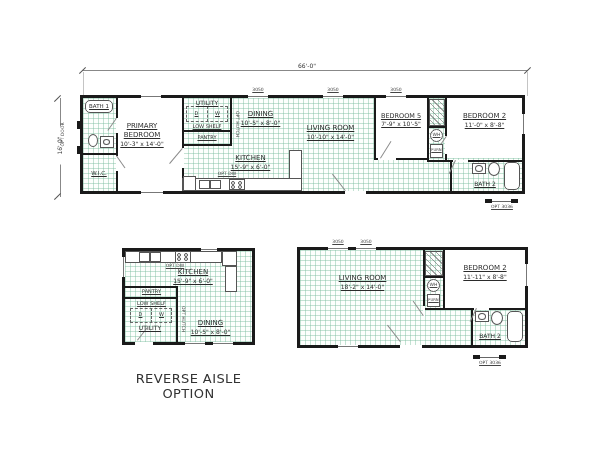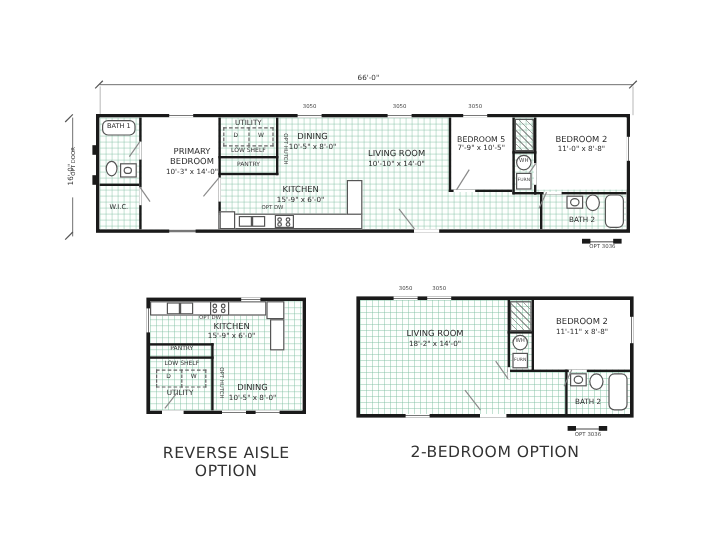--- a/index.html
+++ b/index.html
@@ -7,21 +7,21 @@
           font-family:"DejaVu Sans","Liberation Sans",sans-serif;color:#2b2b2b;}
   .abs{position:absolute;}
   .plan{position:absolute;border:3px solid #1a1a1a;box-sizing:content-box;}
   .tiled{position:absolute;background-color:#fdfffd;
          background-image:linear-gradient(to right,rgba(125,190,160,.45) 1px,transparent 1px),
                           linear-gradient(to bottom,rgba(125,190,160,.45) 1px,transparent 1px);
          background-size:5px 5px;}
   .wh-room{position:absolute;background:#ffffff;}
   .wall{position:absolute;background:#1a1a1a;}
   .gap{position:absolute;background:#ffffff;}
-  .lbl{position:absolute;text-align:center;line-height:1.25;color:#2b2b2b;}
+  .lbl{position:absolute;text-align:center;line-height:1.25;color:#2b2b2b;text-decoration:underline;}
   .room{font-size:7px;}
   .room .sz{display:block;font-size:6px;}
   .room .nm{display:block;}
   .tiny{font-size:5px;color:#333;line-height:1.1;}
   .micro{font-size:4.5px;color:#444;line-height:1.1;}
   .fx{position:absolute;background:#fff;border:1px solid #555;box-sizing:border-box;}
   .dash{position:absolute;border:1px dashed #666;box-sizing:border-box;background:transparent;}
   .circ{border-radius:50%;}
   .tub{border-radius:5px;}
   .hatch{position:absolute;border:1px solid #555;box-sizing:border-box;
@@ -140,21 +140,21 @@
     <div class="micro lbl" style="left:345px;top:50px;width:17px;font-size:3.8px;">FURN</div>
 
     <div class="fx" style="left:389px;top:65px;width:14px;height:11px;"></div>
     <div class="fx circ" style="left:392px;top:67px;width:8px;height:7px;"></div>
     <div class="fx circ" style="left:405px;top:64px;width:12px;height:14px;"></div>
     <div class="fx tub" style="left:421px;top:64px;width:16px;height:28px;"></div>
 
     <div class="lbl room" style="left:2px;top:5px;width:28px;font-size:5.5px;">
         <span class="nm">BATH 1</span>
       </div>
-    <div class="lbl room" style="left:46px;top:24px;width:62px;">
+    <div class="lbl room" style="left:28px;top:24px;width:62px;">
         <span class="nm">PRIMARY BEDROOM</span>
         <span class="sz">10'-3" x 14'-0"</span>
       </div>
     <div class="lbl room" style="left:2px;top:72px;width:28px;font-size:5.5px;">
         <span class="nm">W.I.C.</span>
       </div>
     <div class="lbl room" style="left:99px;top:1px;width:50px;font-size:6px;">
         <span class="nm">UTILITY</span>
       </div>
     <div class="lbl room" style="left:150px;top:12px;width:55px;">
@@ -283,15 +283,14 @@
     <div class="lbl room" style="left:172px;top:82px;width:36px;font-size:6px;">
         <span class="nm">BATH 2</span>
       </div>
   </div>
 
   <div class="optline" style="left:475px;top:357px;width:30px;"></div>
   <div class="blk" style="left:473px;top:355px;width:7px;height:4px;"></div>
   <div class="blk" style="left:499px;top:355px;width:7px;height:4px;"></div>
   <div class="micro lbl" style="left:470px;top:361px;width:40px;">OPT 3036</div>
 
-  <div class="caption" style="left:297px;top:370px;width:231px;">2-BEDROOM OPTION</div>
 
 </div>
 
 </body></html>

